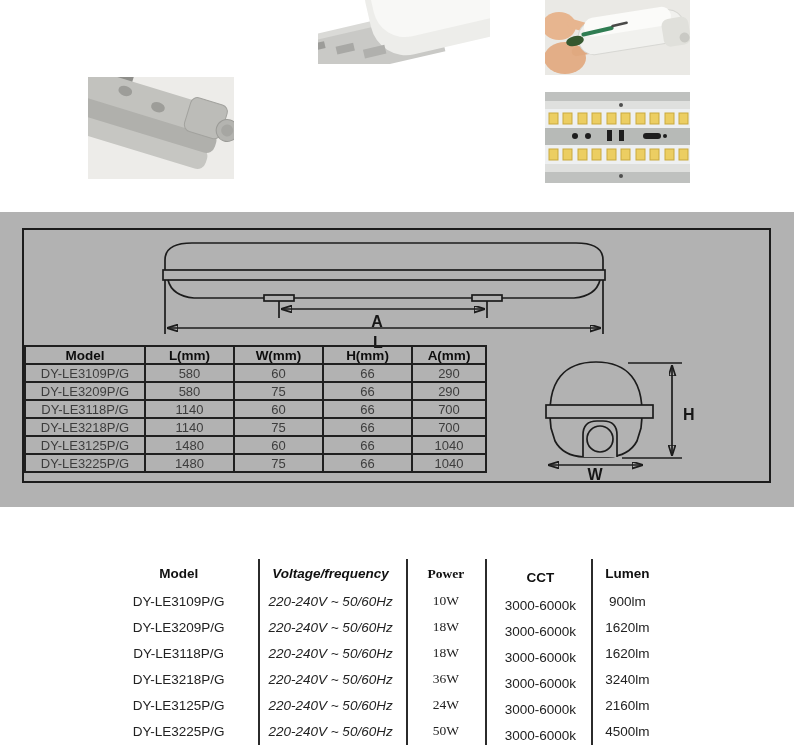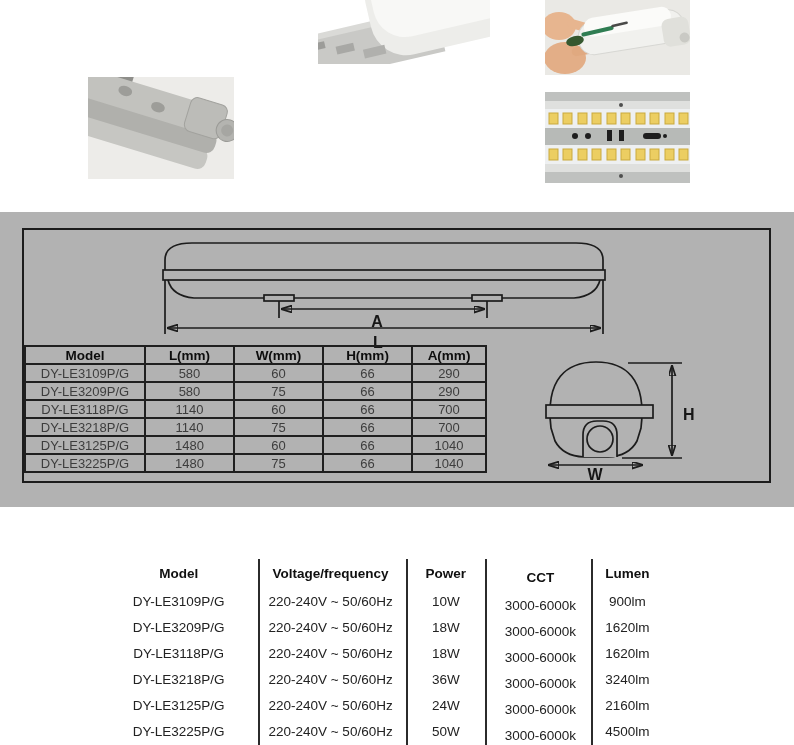--- a/index.html
+++ b/index.html
@@ -53,21 +53,21 @@
   
   .spec-table {
     position:absolute; left:100px; top:559px; width:562px; height:186px;
   }
   .spec-row { display:flex; align-items:center; height:26px; }
   .spec-row.header { height:29px; }
   .spec-cell {
     text-align:center; font-size:13.5px; color:#222222; white-space:nowrap;
   }
   .spec-row.header .spec-cell { font-weight:bold; color:#101010; }
-  .c1 { width:159px; } .c2 { width:148px; } .c3 { width:85px; }
+  .c1 { width:159px; } .c2 { width:148px;font-style:italic; } .c3 { width:85px;font-family:Liberation Serif, serif; }
   .c4 { width:106px;margin-top:8px; } .c5 { width:70px; }
   .vdiv {
     position:absolute; top:0; width:2px; height:186px; background:#2b2b2b;
   }
   .vd1 { left:158px; } .vd2 { left:306px; } .vd3 { left:385px; } .vd4 { left:491px; }
 </style>
 </head>
 <body>
 
 <svg id="photo1" class="photo" viewBox="0 0 172 64">

